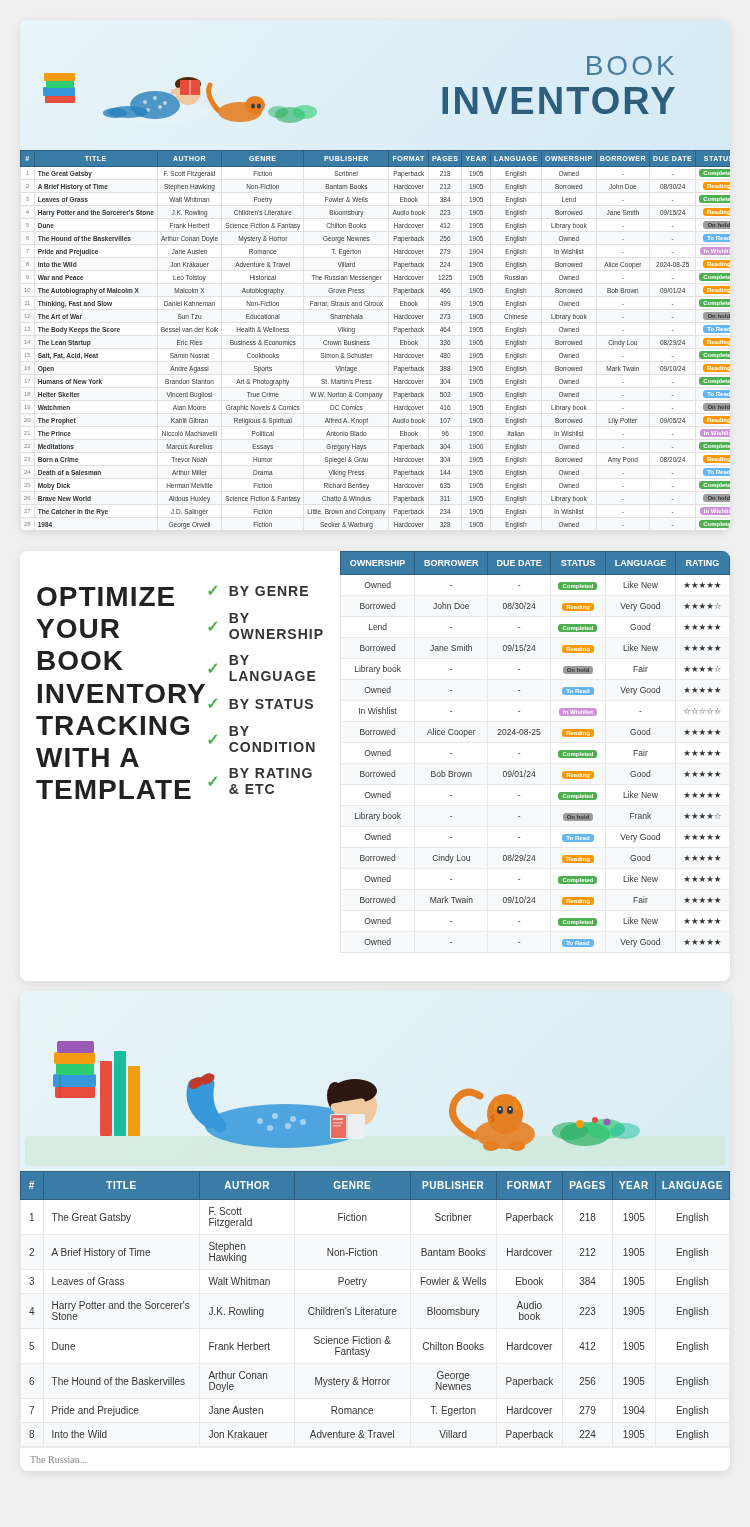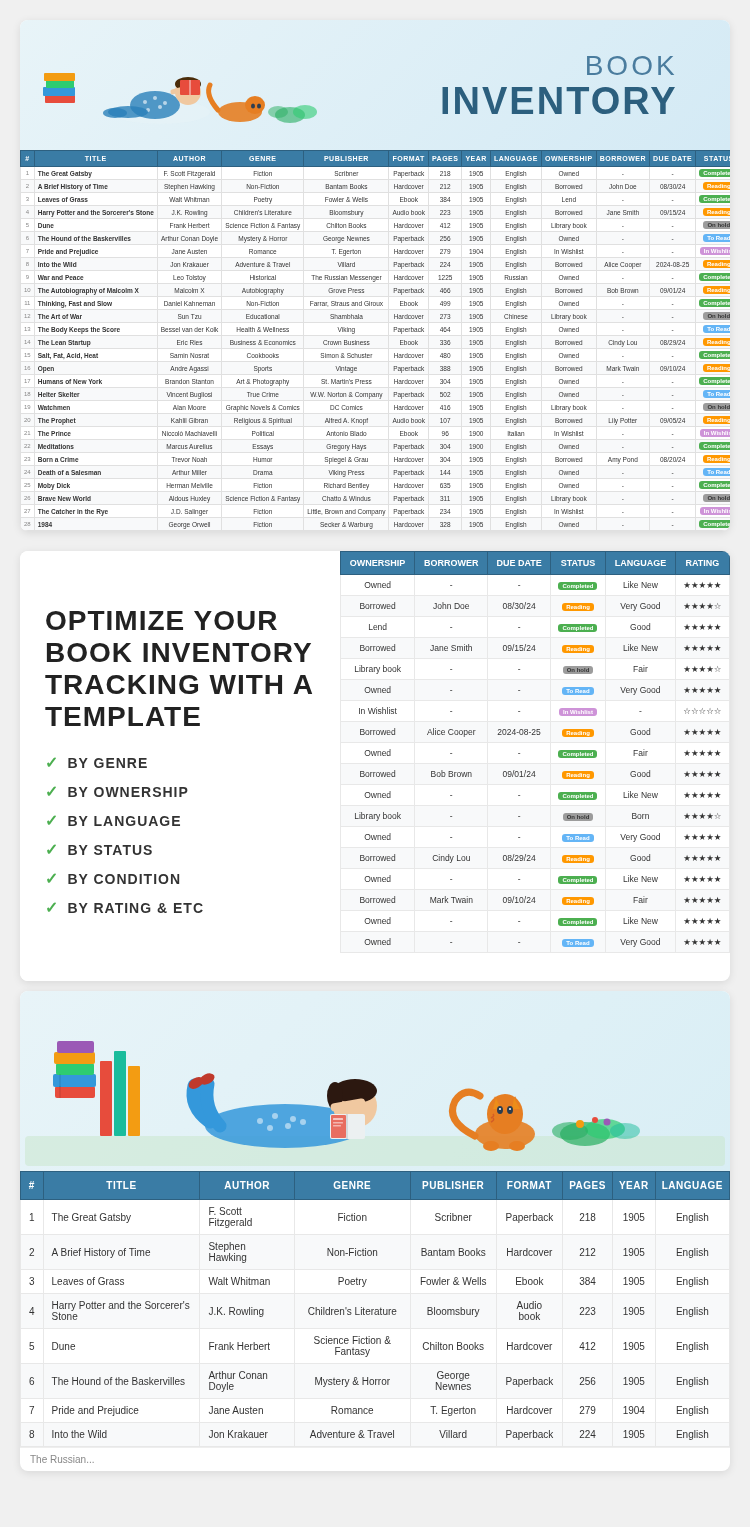--- a/index.html
+++ b/index.html
@@ -129,21 +129,21 @@
       box-shadow: 0 2px 8px rgba(0,0,0,0.1);
       min-height: 430px;
     }
 
     .section2-left {
       width: 320px;
       flex-shrink: 0;
       padding: 30px 25px;
       background: #fff;
       display: flex;
-      flex-direction: column;
+      flex-direction: row;
       justify-content: center;
     }
 
     .section2-title {
       font-size: 28px;
       font-weight: 900;
       color: #222;
       text-transform: uppercase;
       line-height: 1.15;
       margin-bottom: 20px;
@@ -891,21 +891,21 @@
             <td>-</td>
             <td><span class="status-badge status-completed">Completed</span></td>
             <td>Like New</td>
             <td>★★★★★</td>
           </tr>
           <tr>
             <td>Library book</td>
             <td>-</td>
             <td>-</td>
             <td><span class="status-badge status-onhold">On hold</span></td>
-            <td>Born</td>
+            <td>Frank</td>
             <td>★★★★☆</td>
           </tr>
           <tr>
             <td>Owned</td>
             <td>-</td>
             <td>-</td>
             <td><span class="status-badge status-toread">To Read</span></td>
             <td>Very Good</td>
             <td>★★★★★</td>
           </tr>
@@ -1132,16 +1132,16 @@
           <td>Jon Krakauer</td>
           <td>Adventure &amp; Travel</td>
           <td>Villard</td>
           <td>Paperback</td>
           <td>224</td>
           <td>1905</td>
           <td>English</td>
         </tr>
       </tbody>
   </table>
-  <div style="padding:6px 10px; font-size:10px; color:#888; border-top:1px solid #eee;">
+  <div style="padding:6px 10px; font-size:10px; color:#888; border-top:1px solid #eee;font-family:Liberation Serif, serif;">
     <span>The Russian...</span>
   </div>
 </div>
 
 </body></html>

